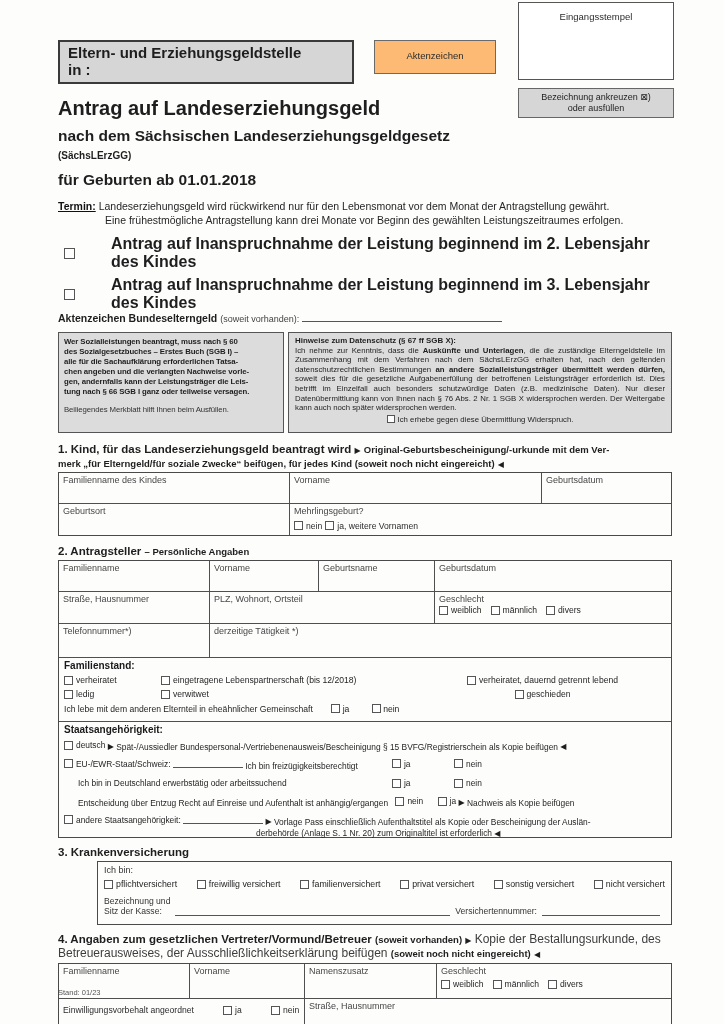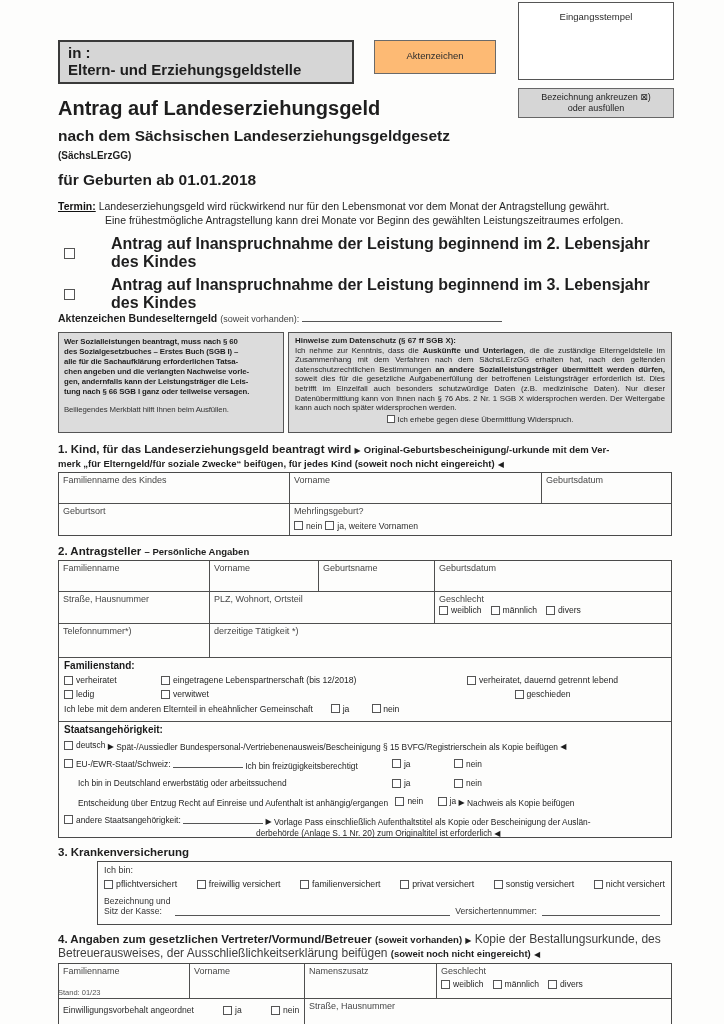--- a/index.html
+++ b/index.html
@@ -97,22 +97,22 @@
   .stand { position: absolute; left: 58px; top: 988px; font-size: 7.5px; color: #555; }
 </style>
 </head>
 <body>
 
 <div class="page">
   <div class="content">
 
     <div class="hdr-row">
       <div class="office-box">
+        <div>Eltern- und Erziehungsgeldstelle</div>
         <div>in :</div>
-        <div>Eltern- und Erziehungsgeldstelle</div>
       </div>
       <div class="akten-box">
         <span>Aktenzeichen</span>
       </div>
       <div class="right-col">
         <div class="stamp-box">
           <span>Eingangsstempel</span>
         </div>
         <div class="mark-box">
           <div>Bezeichnung ankreuzen ⊠)</div>

